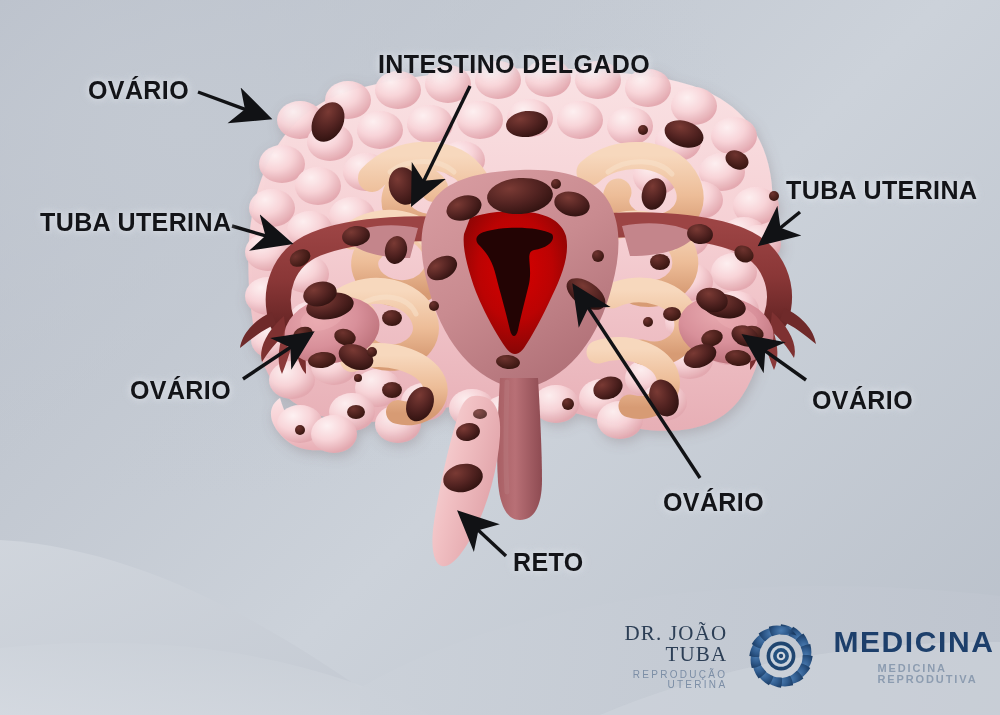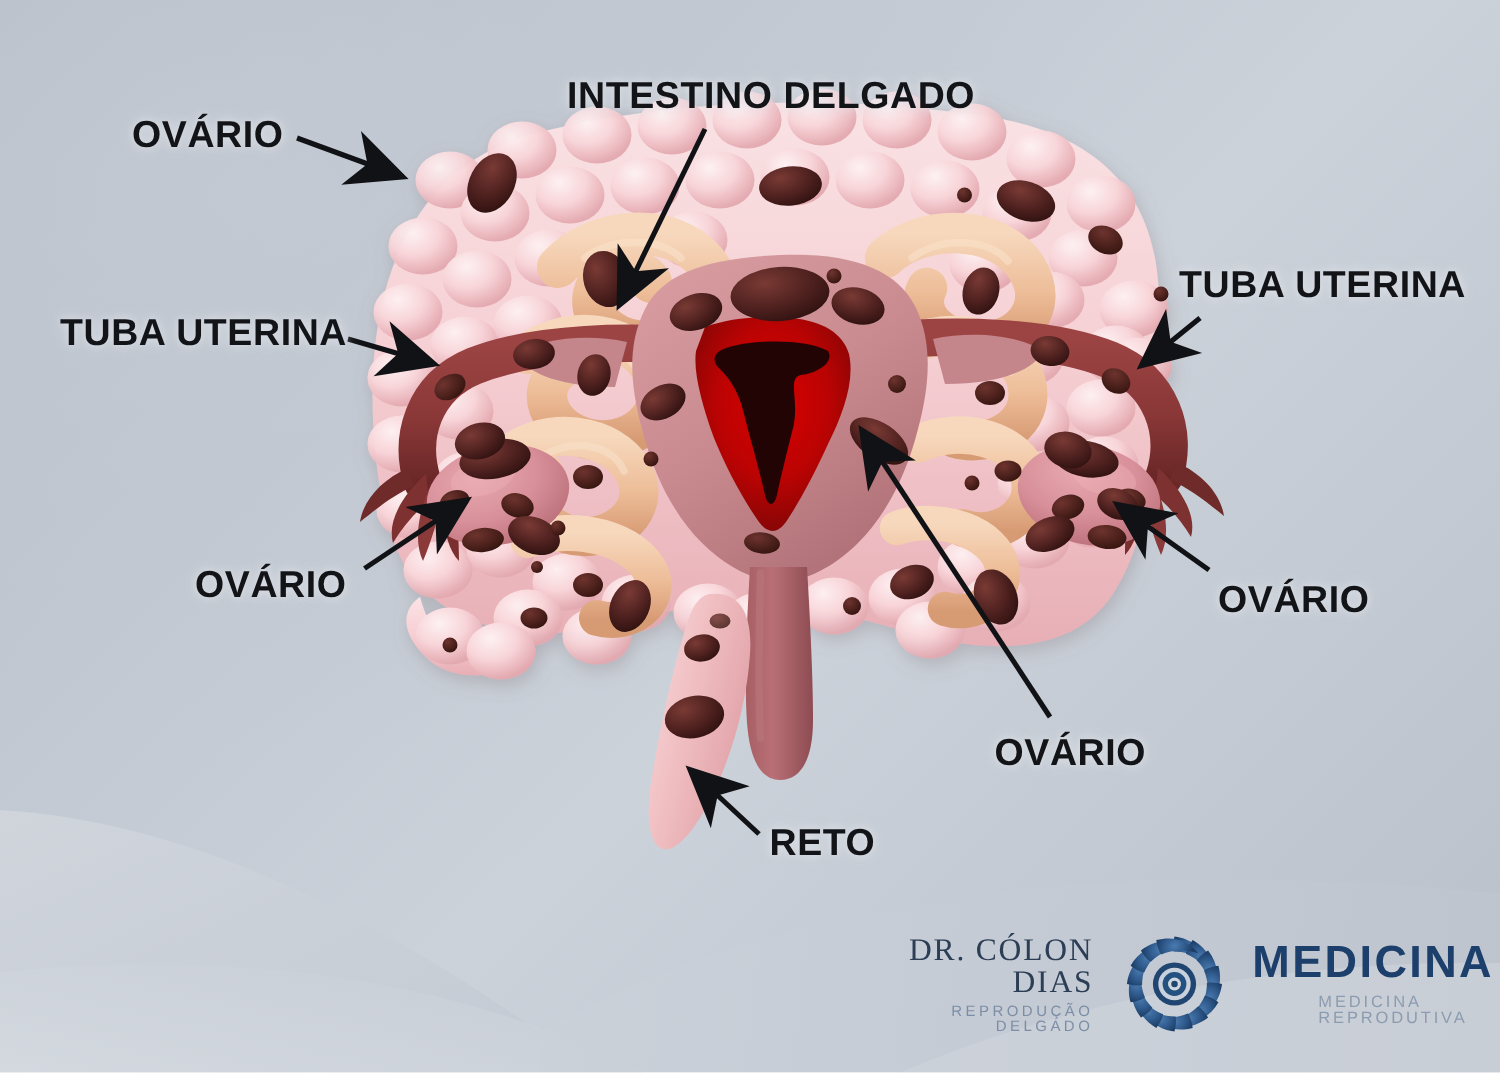--- a/index.html
+++ b/index.html
@@ -68,21 +68,21 @@
     margin-top:5px; line-height:1;
   }
   #originare-mark { width:72px; height:72px; flex:0 0 72px; }
   #brand-originare { padding-left:2px; }
   #brand-originare .bo-main {
     font-size:30px; font-weight:700;
     color:#1d3f6b; letter-spacing:1.6px;
     line-height:1;
   }
   #brand-originare .bo-sub {
-    font-size:11px; font-weight:400;
+    font-size:11px; font-weight:700;
     color:#8c9cb0; letter-spacing:1.9px;
     margin-top:6px; line-height:1;margin-left:44px;
   }
 </style>
 </head>
 <body>
 
 <div id="stage">
 
   <svg id="bg-waves" viewBox="0 0 1000 715" preserveAspectRatio="none">
@@ -453,22 +453,22 @@
   <div class="label" id="lbl-tuba-left">TUBA UTERINA</div>
   <div class="label" id="lbl-tuba-right">TUBA UTERINA</div>
   <div class="label" id="lbl-ovario-left">OVÁRIO</div>
   <div class="label" id="lbl-ovario-right">OVÁRIO</div>
   <div class="label" id="lbl-utero">OVÁRIO</div>
   <div class="label" id="lbl-reto">RETO</div>
 
   <div id="footer">
 
     <div id="brand-joaodias">
-      <div class="bd-main">DR. CÓLON DIAS</div>
-      <div class="bd-sub">REPRODUÇÃO DELGADO</div>
+      <div class="bd-main">DR. JOÃO TUBA</div>
+      <div class="bd-sub">REPRODUÇÃO UTERINA</div>
     </div>
 
     <svg id="originare-mark" viewBox="0 0 100 100">
       <defs>
         <radialGradient id="gShell" cx="46%" cy="44%" r="58%">
           <stop offset="0%" stop-color="#4a7bb0"></stop>
           <stop offset="55%" stop-color="#2f5a8c"></stop>
           <stop offset="100%" stop-color="#1b3c64"></stop>
         </radialGradient>
       </defs>

